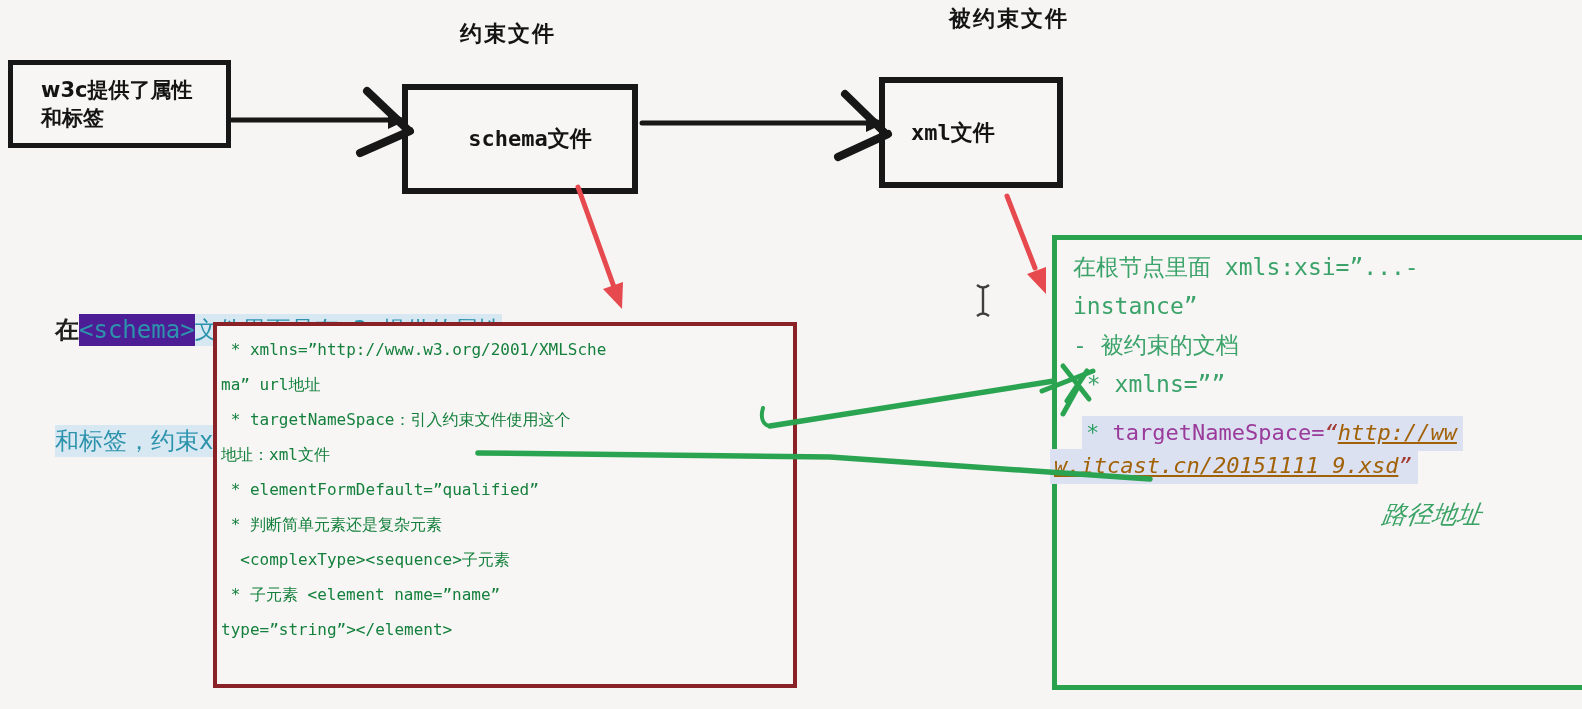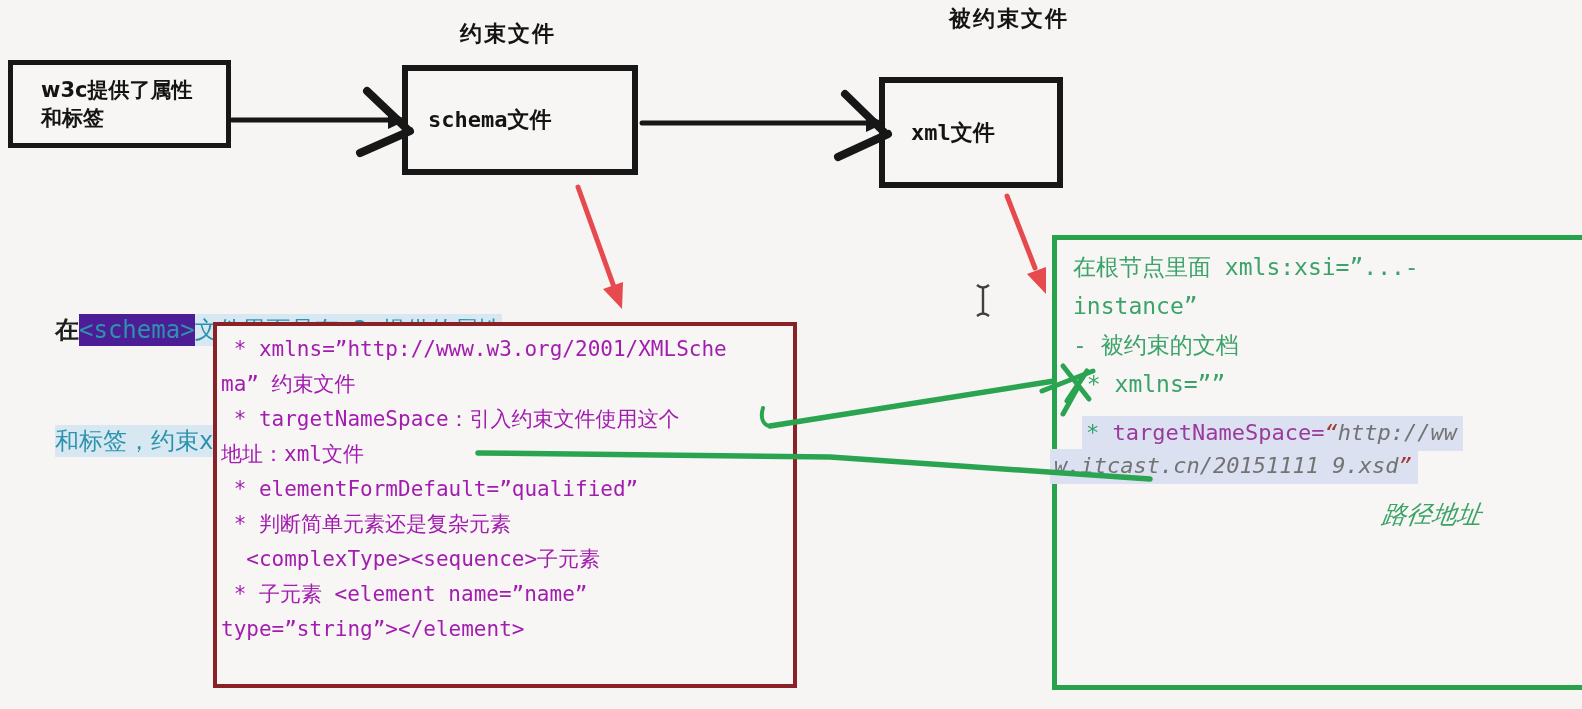--- a/index.html
+++ b/index.html
@@ -22,21 +22,21 @@
   .flow-box{
     position:absolute;
     background:#f7f6f4;
     border:5px solid #171717;
     box-sizing:border-box;
     display:flex;align-items:center;
     font-weight:700;color:#141414;
   }
   #box-w3c{left:8px;top:60px;width:223px;height:88px;border-width:5px;}
   #box-w3c .box-text{padding-left:28px;font-size:21px;line-height:28px;font-family:"DejaVu Sans",sans-serif;}
-  #box-schema{left:402px;top:65px;width:236px;height:110px;border-width:6px;}
+  #box-schema{left:402px;top:84px;width:236px;height:110px;border-width:6px;justify-content:center;}
   #box-schema .box-text{padding-left:20px;font-size:22px;}
   #box-xml{left:879px;top:65px;width:184px;height:111px;border-width:6px;margin-top:12px;}
   #box-xml .box-text{padding-left:26px;font-size:22px;}
   .box-text{white-space:pre;}
   
   #blue-note{
     position:absolute;left:55px;top:238px;
     font-size:24px;line-height:37px;white-space:pre;
   }
   #blue-note .bn-prefix{color:#1d1d1d;font-weight:700;}
@@ -44,21 +44,21 @@
   #blue-note .bn-rest{color:#2d93ac;background:#d8e8f2;padding:2px 0;}
   #blue-note .bn-line2{color:#2d93ac;background:#d8e8f2;padding:2px 0;}
   
   #schema-note-box{
     position:absolute;left:213px;top:322px;width:584px;height:366px;
     box-sizing:border-box;
     border:4px solid #8a2126;background:#f7f6f4;
     padding:6px 0 0 4px;
   }
   #schema-note-box .note-line{
-    white-space:pre;font-size:21px;line-height:35px;color:#a21caf;
+    white-space:pre;font-size:16px;line-height:35px;color:#15803d;
   }
   
   #xml-note-box{
     position:absolute;left:1052px;top:235px;width:556px;height:455px;
     box-sizing:border-box;
     border:5px solid #29a24e;background:#f7f6f4;
     padding:8px 0 0 16px;
   }
   #xml-note-box .note-line{
     white-space:pre;font-size:23px;line-height:39px;color:#3ba36a;
@@ -66,21 +66,21 @@
   .sl-line{
     position:absolute;
     white-space:pre;font-size:22px;line-height:30px;
     background:#dce1f2;padding:2px 6px 3px 4px;
   }
   #sl-line1{left:1082px;top:416px;}
   #sl-line2{left:1050px;top:449px;}
   .sl-bullet{color:#2fa163;}
   .sl-attr{color:#9a3a9a;}
   .sl-quote{color:#a33b35;font-style:italic;}
-  .sl-url{color:#737373;font-style:italic;}
+  .sl-url{color:#a16207;font-style:italic;text-decoration:underline;}
   #path-label{
     position:absolute;left:1382px;top:498px;
     font-size:25px;font-style:italic;color:#3aa265;
     transform:skewX(-8deg);white-space:pre;
   }
   
   #overlay{position:absolute;left:0;top:0;z-index:10;pointer-events:none;}
 </style>
 </head>
 <body>
@@ -102,21 +102,21 @@
     <div class="box-text">xml文件</div>
   </div>
 
   <div id="blue-note">
     <div><span class="bn-prefix">在</span><span class="bn-tag">&lt;schema&gt;</span><span class="bn-rest">文件里面是有w3c提供的属性</span></div>
     <div><span class="bn-line2">和标签，约束xml文件</span></div>
   </div>
 
   <div id="schema-note-box">
     <div class="note-line"> * xmlns=”http://www.w3.org/2001/XMLSche</div>
-    <div class="note-line">ma” 约束文件</div>
+    <div class="note-line">ma” url地址</div>
     <div class="note-line"> * targetNameSpace：引入约束文件使用这个</div>
     <div class="note-line">地址：xml文件</div>
     <div class="note-line"> * elementFormDefault=”qualified”</div>
     <div class="note-line"></div>
     <div class="note-line"> * 判断简单元素还是复杂元素</div>
     <div class="note-line">  &lt;complexType&gt;&lt;sequence&gt;子元素</div>
     <div class="note-line"> * 子元素 &lt;element name=”name”</div>
     <div class="note-line">type=”string”&gt;&lt;/element&gt;</div>
   </div>
 

